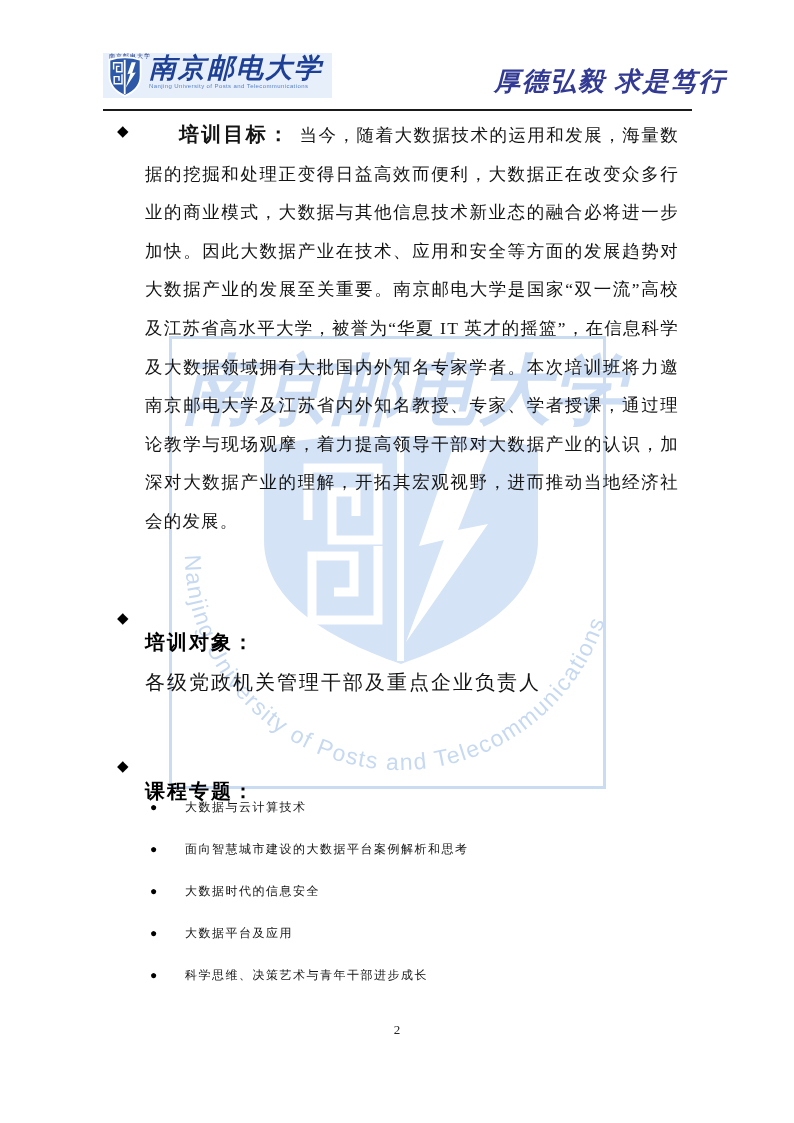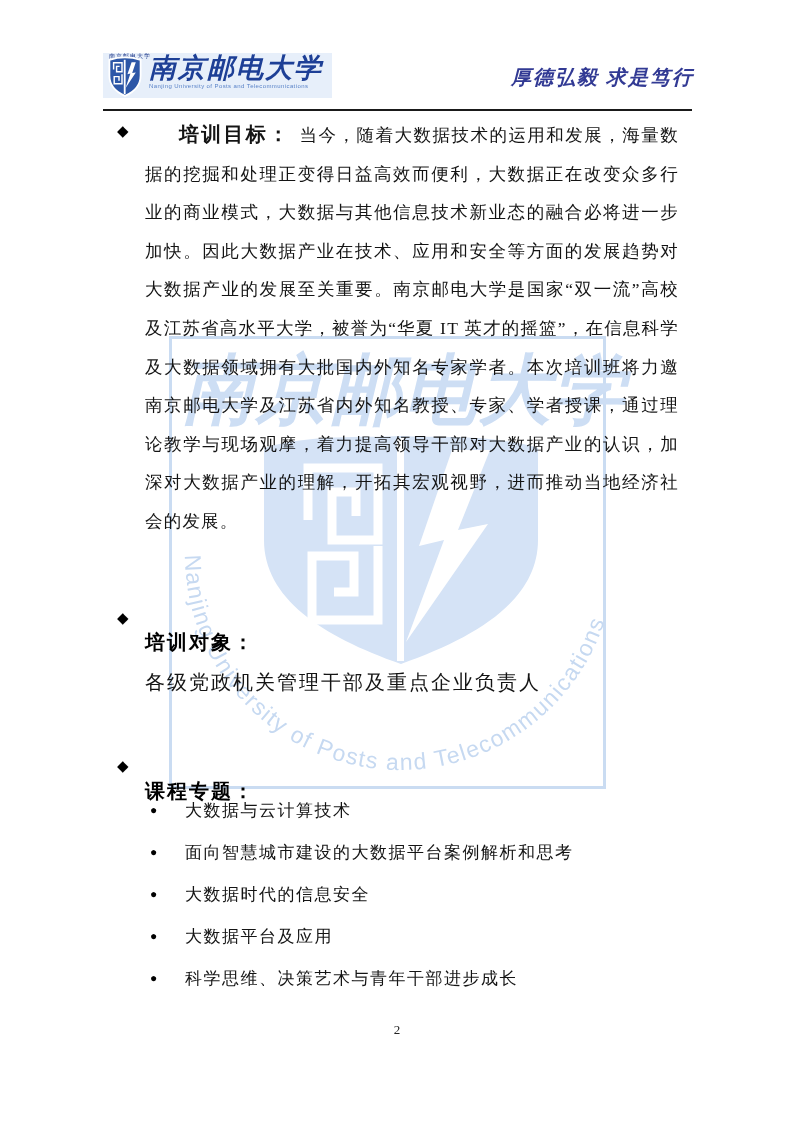--- a/index.html
+++ b/index.html
@@ -14,21 +14,21 @@
   .logo-shield { position:absolute; left:4px; top:2px; width:36px; height:42px; }
   .logo-texts { position:absolute; left:46px; top:0; width:180px; }
   .logo-zh { font-size:27px; line-height:30px; font-weight:bold; font-style:italic;
     color:#1d3f96; letter-spacing:2px; white-space:nowrap;
     font-family:"Liberation Serif", serif; }
   .logo-en { font-size:6px; line-height:7px; color:#5a83c8; letter-spacing:0.4px;
     font-family:"Liberation Sans", sans-serif; white-space:nowrap; }
   .logo-tiny { position:absolute; left:6px; top:-1px; font-size:6px; color:#27418f;
     letter-spacing:1px; }
   .motto { position:absolute; left:494px; top:64px; width:200px; text-align:right;
-    font-size:20px; font-weight:bold; font-style:italic; color:#323a94;
+    font-size:26px; font-weight:bold; font-style:italic; color:#323a94;
     letter-spacing:2px; white-space:nowrap; }
   .header-rule { position:absolute; left:103px; top:109px; width:589px; height:2px;
     background:#1a1a1a; }
   
   .wm { position:absolute; z-index:0; }
   .wm-frame { left:169px; top:336px; width:431px; height:447px;
     border:3px solid #cadcf2; }
   .wm-zh { left:182px; top:340px; font-size:76px; font-weight:bold; font-style:italic;
     color:#cddef4; letter-spacing:2px; white-space:nowrap;
     transform:scaleX(0.95); transform-origin:left top; }
@@ -43,21 +43,21 @@
     font-weight:bold; font-size:20px; letter-spacing:2px; color:#000; }
   .para1 { position:absolute; left:145px; top:115px; width:534px;
     font-size:17.5px; line-height:38.6px; letter-spacing:1.2px;
     text-align:justify; color:#141414; }
   .para1 .inline-head { font-family:"Liberation Sans", sans-serif; font-weight:bold;
     font-size:20px; letter-spacing:2px; padding-right:9px;margin-left:34px; }
   .sec-body { position:absolute; left:145px; font-size:20px; letter-spacing:2px;
     color:#141414; white-space:nowrap; }
   .bullet-row { position:absolute; left:150px; display:flex; align-items:center; }
   .bullet-dot { font-size:12px; color:#000; width:13px; }
-  .bullet-text { margin-left:22px; font-size:17px; letter-spacing:1.5px;
+  .bullet-text { margin-left:22px; font-size:12px; letter-spacing:1.5px;
     color:#141414; white-space:nowrap; }
   .page-num { position:absolute; left:0; top:1022px; width:794px; text-align:center;
     font-size:13px; color:#222; }
 </style>
 </head>
 <body>
 
 <div class="page">
 
   <div class="wm wm-frame"></div>

